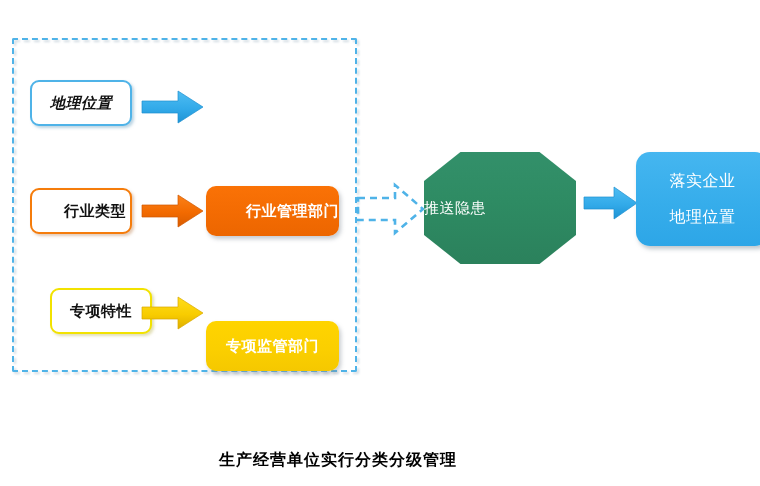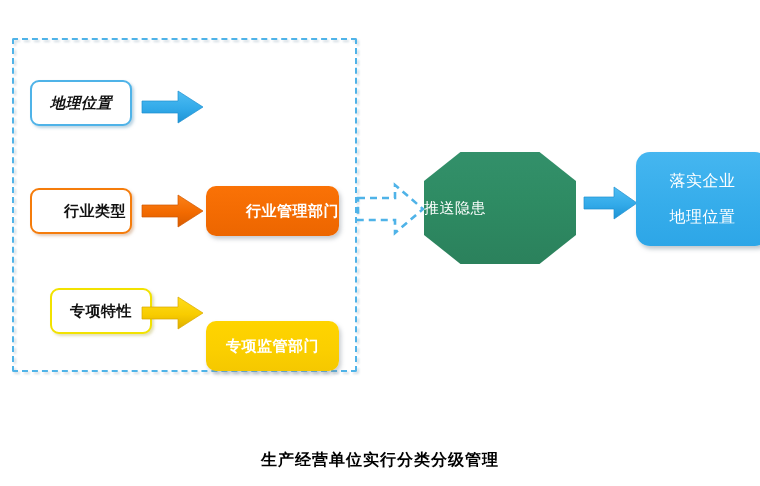--- a/index.html
+++ b/index.html
@@ -162,21 +162,20 @@
   .caption {
     position: absolute;
     left: 0;
     top: 450px;
     width: 676px;
     text-align: center;
     font-size: 16px;
     font-weight: bold;
     color: #000000;
     letter-spacing: 1px;
-    padding-left: 42px;
   }
 </style>
 </head>
 <body>
 
 <div id="canvas">
 
   <div class="dashed-group"></div>
 
   <div class="crit-box blue" style="left:30px; top:80px;">

